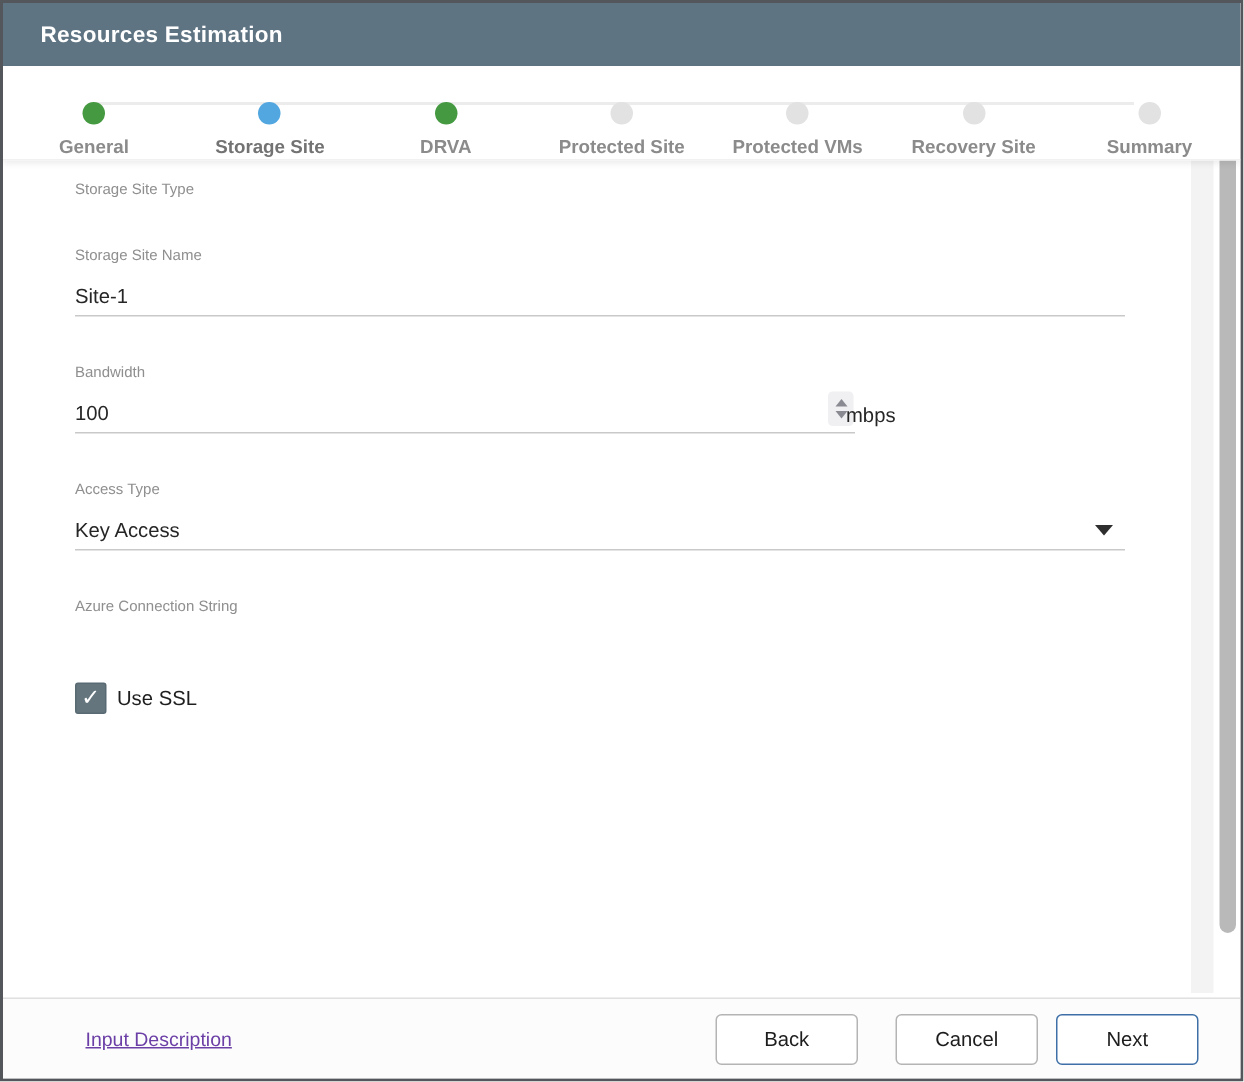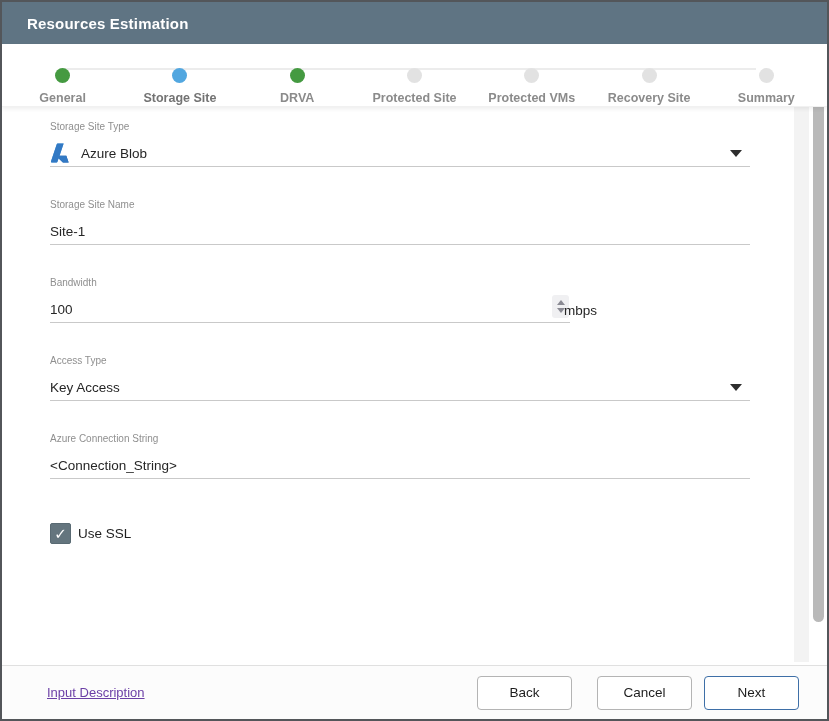--- a/index.html
+++ b/index.html
@@ -52,21 +52,21 @@
   .chk.checked{background:var(--checkbox-bg); border-color:#596a73;}
   .chk .mark{color:#fff; font-size:15px; font-weight:bold; line-height:1; display:none;}
   .chk.checked .mark{display:block;}
   .chk-row .clabel{margin-left:7px; font-size:13.5px; color:#1e1e1e;}
   
   .inner-track{position:absolute; right:18px; top:100px; width:15px; height:560px; background:#f3f3f3;}
   .outer-thumb{position:absolute; right:3px; top:48px; width:11px; height:572px; background:#b9b9b9; border-radius:6px;}
   
   .footer{flex:0 0 auto; height:54px; border-top:1px solid #e0e0e0; background:#fcfcfc;
     display:flex; align-items:center; padding:0 28px 0 45px; position:relative; z-index:3;}
-  .footer a{color:var(--link); font-size:13px; text-decoration:underline; margin-right:auto; cursor:pointer;}
+  .footer a{color:var(--link); font-size:13px; text-decoration:underline; margin-right:auto; cursor:pointer;margin-left:10px;}
   .btn{width:95px; height:34px; border-radius:4px; background:#fff; border:1px solid #b4b4b4;
     font-family:inherit; font-size:13.5px; color:#1d1d1d; cursor:pointer; margin-left:25px;}
   .btn.primary{border:1px solid var(--next-border);margin-left:12px;}
 </style>
 </head>
 <body>
 
 <div class="dialog">
 
   <div class="header">
@@ -102,29 +102,20 @@
     <div class="step pending">
       <div class="dot"></div>
       <div class="step-label">Summary</div>
     </div>
   </div>
 
   <div class="content">
 
     <div class="field">
       <div class="flabel">Storage Site Type</div>
-      <div class="vrow select">
-        <svg class="azure-ic" viewBox="0 0 96 96">
-          <path fill="#59a8e4" d="M33.3 6.5h26L32.4 86.3a4.1 4.1 0 0 1-3.9 2.8H8.3a4.1 4.1 0 0 1-3.9-5.5L29.4 9.3a4.1 4.1 0 0 1 3.9-2.8z"></path>
-          <path fill="#2060ab" d="M71.1 60.3H29.9a1.9 1.9 0 0 0-1.3 3.3l26.5 24.7a4.1 4.1 0 0 0 2.8 1.1h23.3z"></path>
-          <path fill="#3279c4" d="M33.3 6.5a4.1 4.1 0 0 0-3.9 2.9L4.5 83.6a4.1 4.1 0 0 0 3.9 5.5h20.7a4.1 4.1 0 0 0 3.5-2.9l5-14.8 17.9 16.7a4.1 4.1 0 0 0 2.7 1h23.2L71.1 60.3H41.8L59.7 6.5z"></path>
-        </svg>
-        <span>Azure Blob</span>
-        <span class="caret"></span>
-      </div>
     </div>
 
     <div class="field">
       <div class="flabel">Storage Site Name</div>
       <div class="vrow">
         <input class="txt" type="text" value="Site-1" style="">
       </div>
     </div>
 
     <div class="field">
@@ -142,23 +133,20 @@
     <div class="field">
       <div class="flabel">Access Type</div>
       <div class="vrow select">
         <span>Key Access</span>
         <span class="caret"></span>
       </div>
     </div>
 
     <div class="field">
       <div class="flabel">Azure Connection String</div>
-      <div class="vrow">
-        <input class="txt" type="text" value="&lt;Connection_String&gt;" style="">
-      </div>
     </div>
 
     <div class="chk-row">
       <div class="chk checked" id="ssl-chk">
         <span class="mark">✓</span>
       </div>
       <span class="clabel">Use SSL</span>
     </div>
 
   </div>

